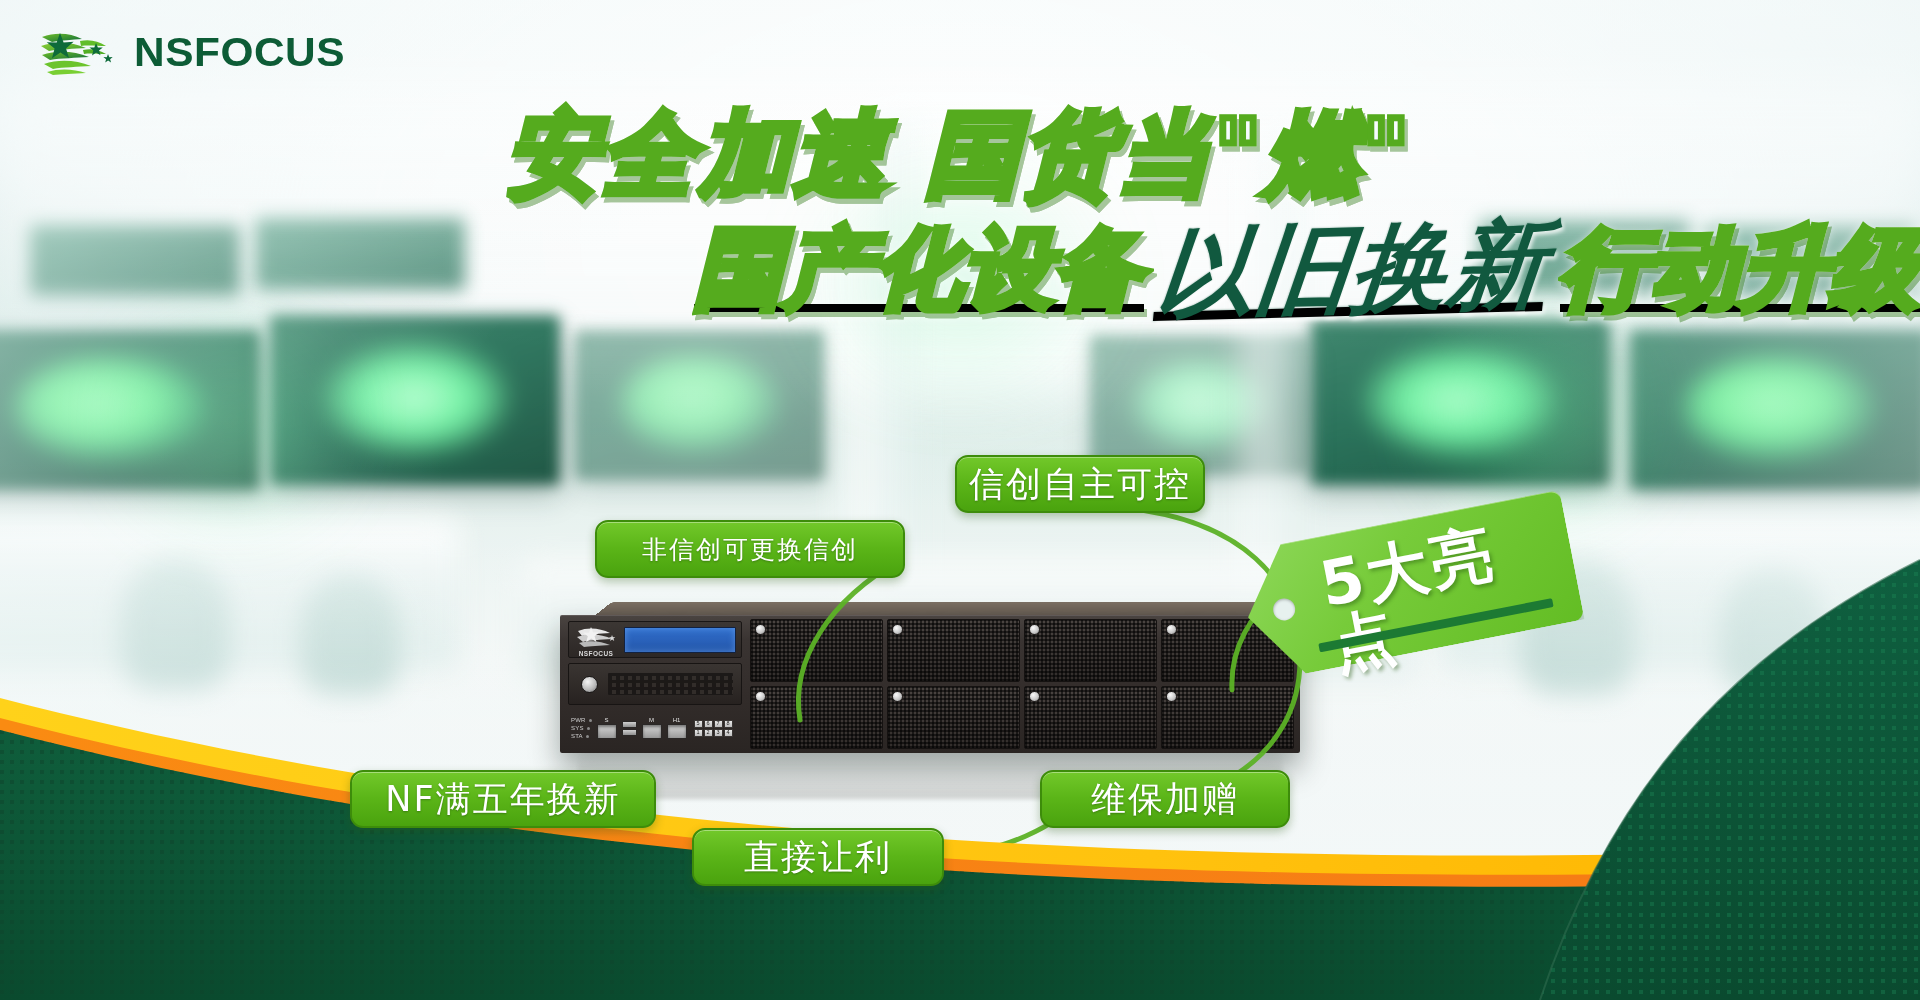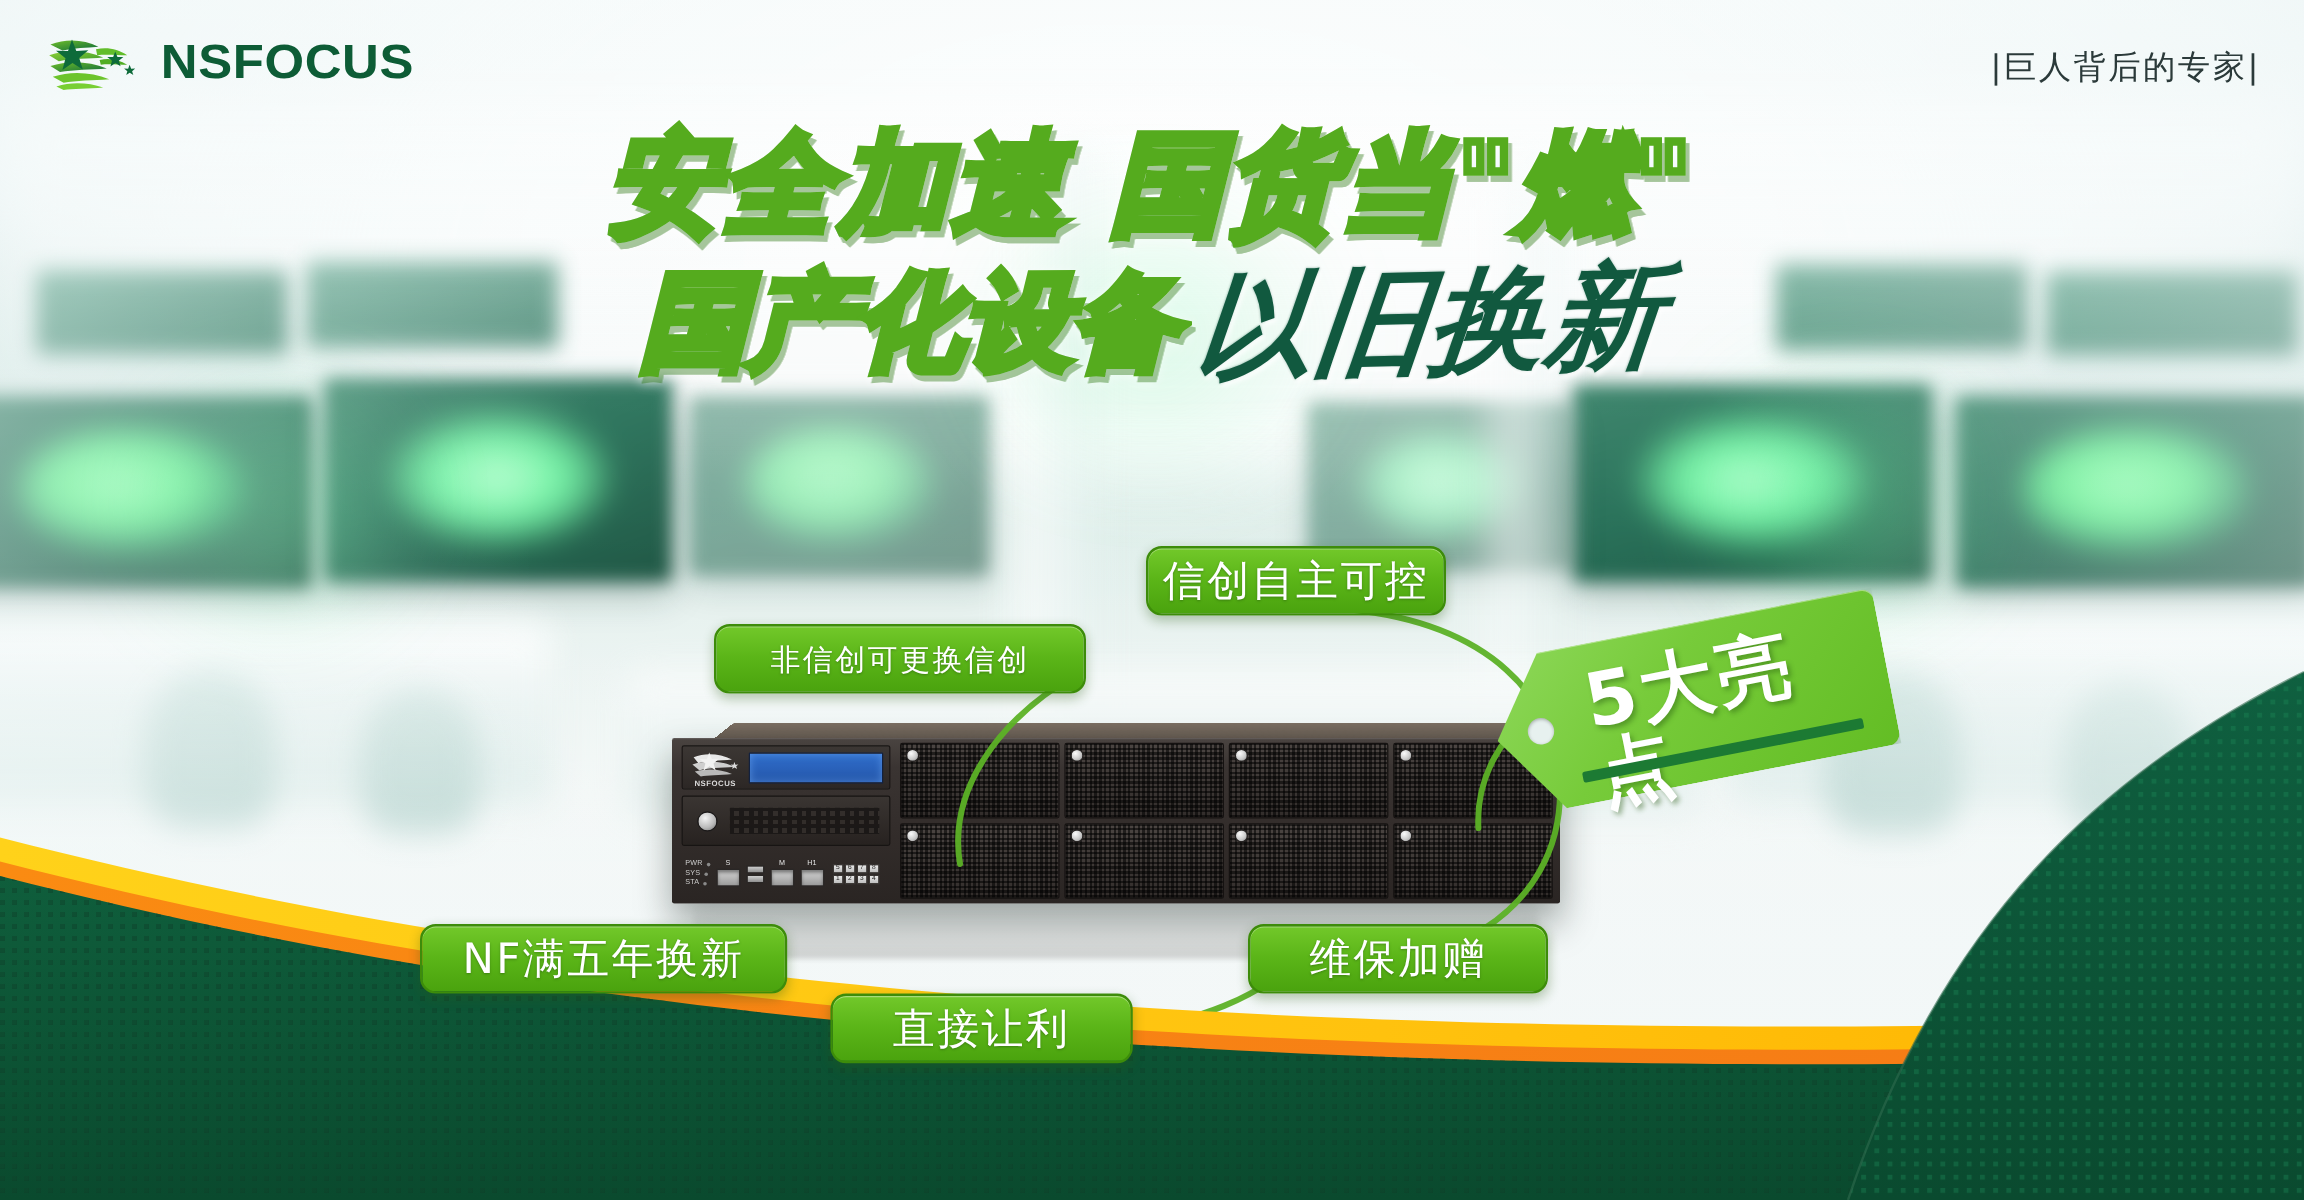--- a/index.html
+++ b/index.html
@@ -85,21 +85,21 @@
   .slogan{
     position:absolute; right:36px; top:38px;
     font-size:27px; color:#2b3a3a; letter-spacing:2px;
     font-family:"DejaVu Sans",sans-serif;
   }
 
   
   .headline{ position:absolute; left:0; right:0; top:108px; z-index:35; text-align:center; }
   .hl-line{ position:relative; line-height:1; white-space:nowrap; }
   .hl1{ font-size:92px; letter-spacing:4px; }
-  .hl2{ font-size:88px; letter-spacing:2px; margin-top:20px; display:flex; justify-content:center; align-items:center; gap:14px; }
+  .hl2{ font-size:88px; letter-spacing:2px; margin-top:20px; display:flex; justify-content:flex-end; align-items:center; gap:14px;text-decoration:underline; }
   .hl-txt{
     font-family:"DejaVu Sans","Liberation Sans",sans-serif;
     font-weight:bold; font-style:italic;
     color:transparent;
     background:linear-gradient(180deg,#ffffff 0%,#f6fbff 34%,#dceafc 62%,#c8dbf4 88%,#bcd3ef 100%);
     -webkit-background-clip:text; background-clip:text;
     -webkit-text-stroke:7px #55ab1e;
     paint-order:stroke fill;
     filter:drop-shadow(3px 5px 0 rgba(46,120,20,.42)) drop-shadow(0 2px 5px rgba(255,255,255,.7));
   }
@@ -324,30 +324,30 @@
         <path d="M8,37 C23,32 40,33 55,39 C42,40 27,40 17,42 Z" fill="#6cc42c"></path>
         <path d="M11,45 C24,41 38,42 50,46 C38,47 24,47 17,48 Z" fill="#79cf33"></path>
         <path d="M24,6 l3.6,9.4 10-.6 -7.6,6.6 3,9.6 -8.6-5.6 -8.4,5.9 2.6,-9.8 -7.9,-6.3 10,.3 Z" fill="#0e6b3a"></path>
         <path d="M44,14 C54,12 62,14 70,19 C61,19 52,18 45,19 Z" fill="#62bd2a"></path>
         <path d="M47,23 C56,21 63,23 70,27 C62,27 54,26 48,27 Z" fill="#52ae24"></path>
         <path d="M60,16 l1.9,4.6 4.9-.2 -3.8,3.2 1.5,4.7 -4.3,-2.8 -4.2,2.9 1.3,-4.8 -3.9,-3.1 4.9,.1 Z" fill="#0e6b3a"></path>
         <path d="M72,27 l1.3,3.2 3.4-.1 -2.6,2.2 1,3.3 -3,-2 -2.9,2 .9,-3.3 -2.7,-2.2 3.4,.1 Z" fill="#0e6b3a"></path>
       </svg>
       <span class="logo-text">NSFOCUS</span>
     </div>
-    <div class="slogan">|巨人背后的专家|</div>
   </div>
 
   <div class="headline">
     <div class="hl-line hl1">
       <span class="hl-txt">安全加速 国货当"燃"</span>
     </div>
     <div class="hl-line hl2">
       <span class="hl-txt">国产化设备</span>
       <span class="hl-brush">以旧换新</span>
+      <span class="hl-txt">行动升级</span>
     </div>
   </div>
 
   <svg class="connectors" viewBox="0 0 1920 1000">
     <g fill="none" stroke="#5cb226" stroke-width="5" stroke-linecap="round" opacity=".95">
       <path d="M1125,508 C1240,520 1300,580 1300,660 C1300,760 1200,818 1090,800"></path>
       <path d="M900,560 C830,600 790,660 800,720"></path>
       <path d="M560,800 C640,845 720,868 790,860"></path>
       <path d="M930,860 C1000,852 1050,830 1080,800"></path>
       <path d="M1286,590 C1250,610 1230,650 1232,690"></path>

